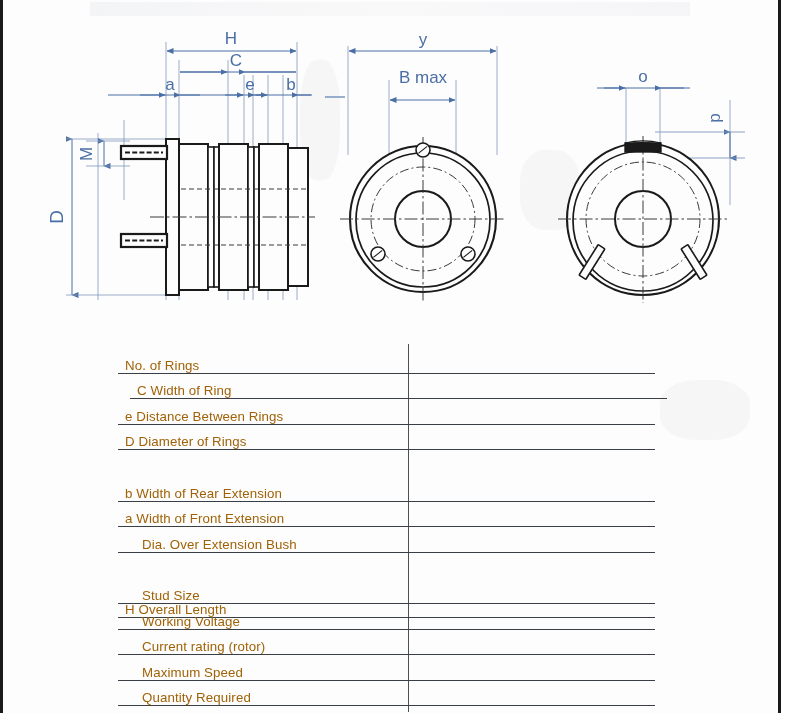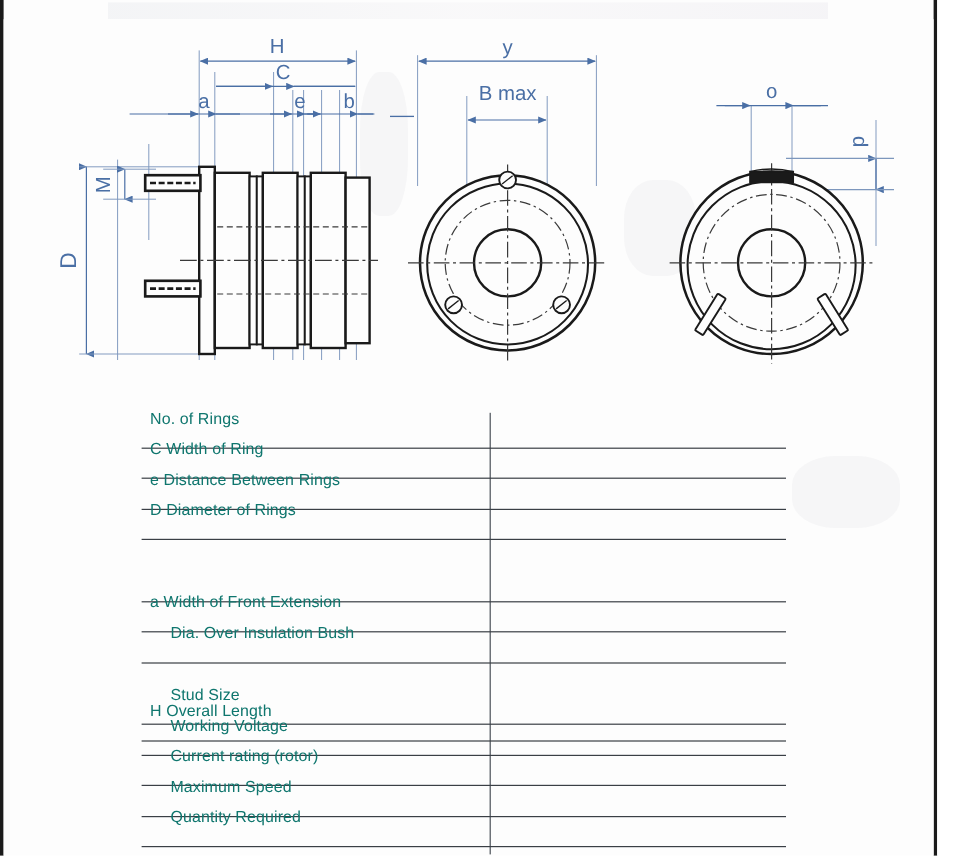--- a/index.html
+++ b/index.html
@@ -27,22 +27,22 @@
 
   
   #spec-table{position:absolute;left:0px;top:340px;width:796px;height:373px;}
   .spec-row{
     position:absolute;left:118px;width:537px;height:25.6px;
   }
   .spec-rule{
     position:absolute;left:0;bottom:0;width:537px;height:1px;background:#3a3f45;
   }
   .spec-label{
-    position:absolute;left:7px;bottom:18px;
-    font-size:13.3px;color:#0f766e;white-space:nowrap;
+    position:absolute;left:7px;bottom:1px;
+    font-size:13.3px;color:#a16207;white-space:nowrap;
     letter-spacing:.1px;
   }
   .spec-label.indent{left:24px;}
   .spec-value{
     position:absolute;left:295px;bottom:3px;font-size:13.3px;color:#2a2e33;
   }
   .spec-divider{
     position:absolute;left:408px;top:4px;width:1px;height:368px;background:#4a5057;
   }
 
@@ -266,46 +266,47 @@
   </div>
 
   <div id="spec-table">
     <div class="spec-divider"></div>
 
     <div class="spec-row" style="top:8px;">
       <span class="spec-label">No. of Rings</span>
       <span class="spec-value"></span>
       <span class="spec-rule"></span>
     </div>
-    <div class="spec-row" style="top:33.6px;">
+    <div class="spec-row" style="top:33.6px;margin-left:12px;">
       <span class="spec-label">C  Width of Ring</span>
       <span class="spec-value"></span>
       <span class="spec-rule"></span>
     </div>
     <div class="spec-row" style="top:59.2px;">
       <span class="spec-label">e  Distance Between Rings</span>
       <span class="spec-value"></span>
       <span class="spec-rule"></span>
     </div>
     <div class="spec-row" style="top:84.8px;">
       <span class="spec-label">D  Diameter of Rings</span>
       <span class="spec-value"></span>
       <span class="spec-rule"></span>
     </div>
     <div class="spec-row" style="top:136px;">
+      <span class="spec-label">b  Width of Rear Extension</span>
       <span class="spec-value"></span>
       <span class="spec-rule"></span>
     </div>
     <div class="spec-row" style="top:161.6px;">
       <span class="spec-label">a  Width of Front Extension</span>
       <span class="spec-value"></span>
       <span class="spec-rule"></span>
     </div>
     <div class="spec-row" style="top:187.2px;">
-      <span class="spec-label indent">Dia. Over Insulation Bush</span>
+      <span class="spec-label indent">Dia. Over Extension Bush</span>
       <span class="spec-value"></span>
       <span class="spec-rule"></span>
     </div>
     <div class="spec-row" style="top:212.8px;margin-top:40px;">
       <span class="spec-label">H  Overall Length</span>
       <span class="spec-value"></span>
       <span class="spec-rule"></span>
     </div>
     <div class="spec-row" style="top:238.4px;">
       <span class="spec-label indent">Stud Size</span>

